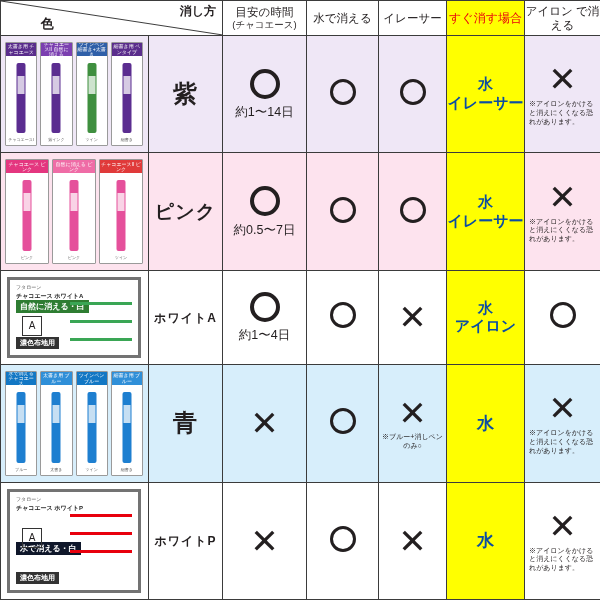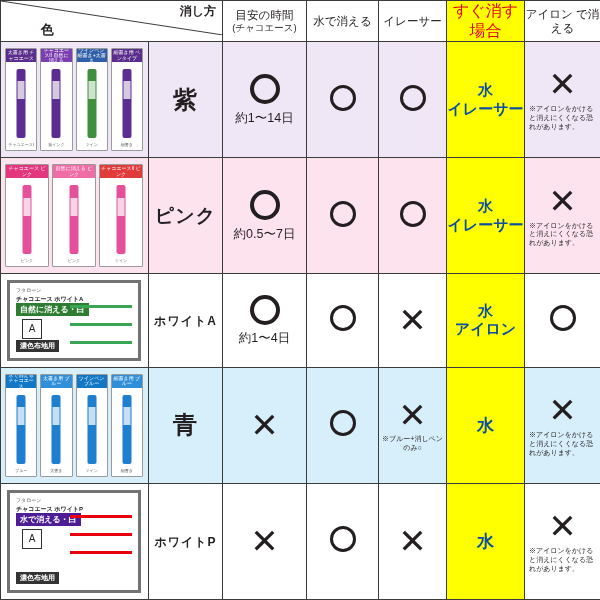--- a/index.html
+++ b/index.html
@@ -67,21 +67,21 @@
     padding: 2px 1px;
   }
   .hdr-cell .sub {
     font-size: 9.5px;
     font-weight: normal;
     display: block;
   }
   .hdr-highlight {
     background: #ffff00;
     color: #e8000d;
-    font-size: 16px;
+    font-size: 12px;
     font-weight: bold;
   }
 
   
   col.c-img { width: 148px; }
   col.c-name { width: 74px; }
   col.c-nat { width: 84px; }
   col.c-water { width: 72px; }
   col.c-eraser { width: 68px; }
   col.c-now { width: 78px; }
@@ -244,21 +244,21 @@
   }
   .board .claim {
     position: absolute;
     top: 20px; left: 6px;
     font-size: 8px;
     font-weight: bold;
     color: #fff;
     background: #2e7d32;
     padding: 1px 4px;
   }
-  .board .claim.blue { background: #4c1d95; }
+  .board .claim.blue { background: #0f172a; margin-top: 30px; }
   .board .glyph {
     position: absolute;
     left: 12px;
     top: 36px;
     width: 18px;
     height: 18px;
     border: 1px solid #333;
     font-size: 10px;
     line-height: 18px;
     text-align: center;

